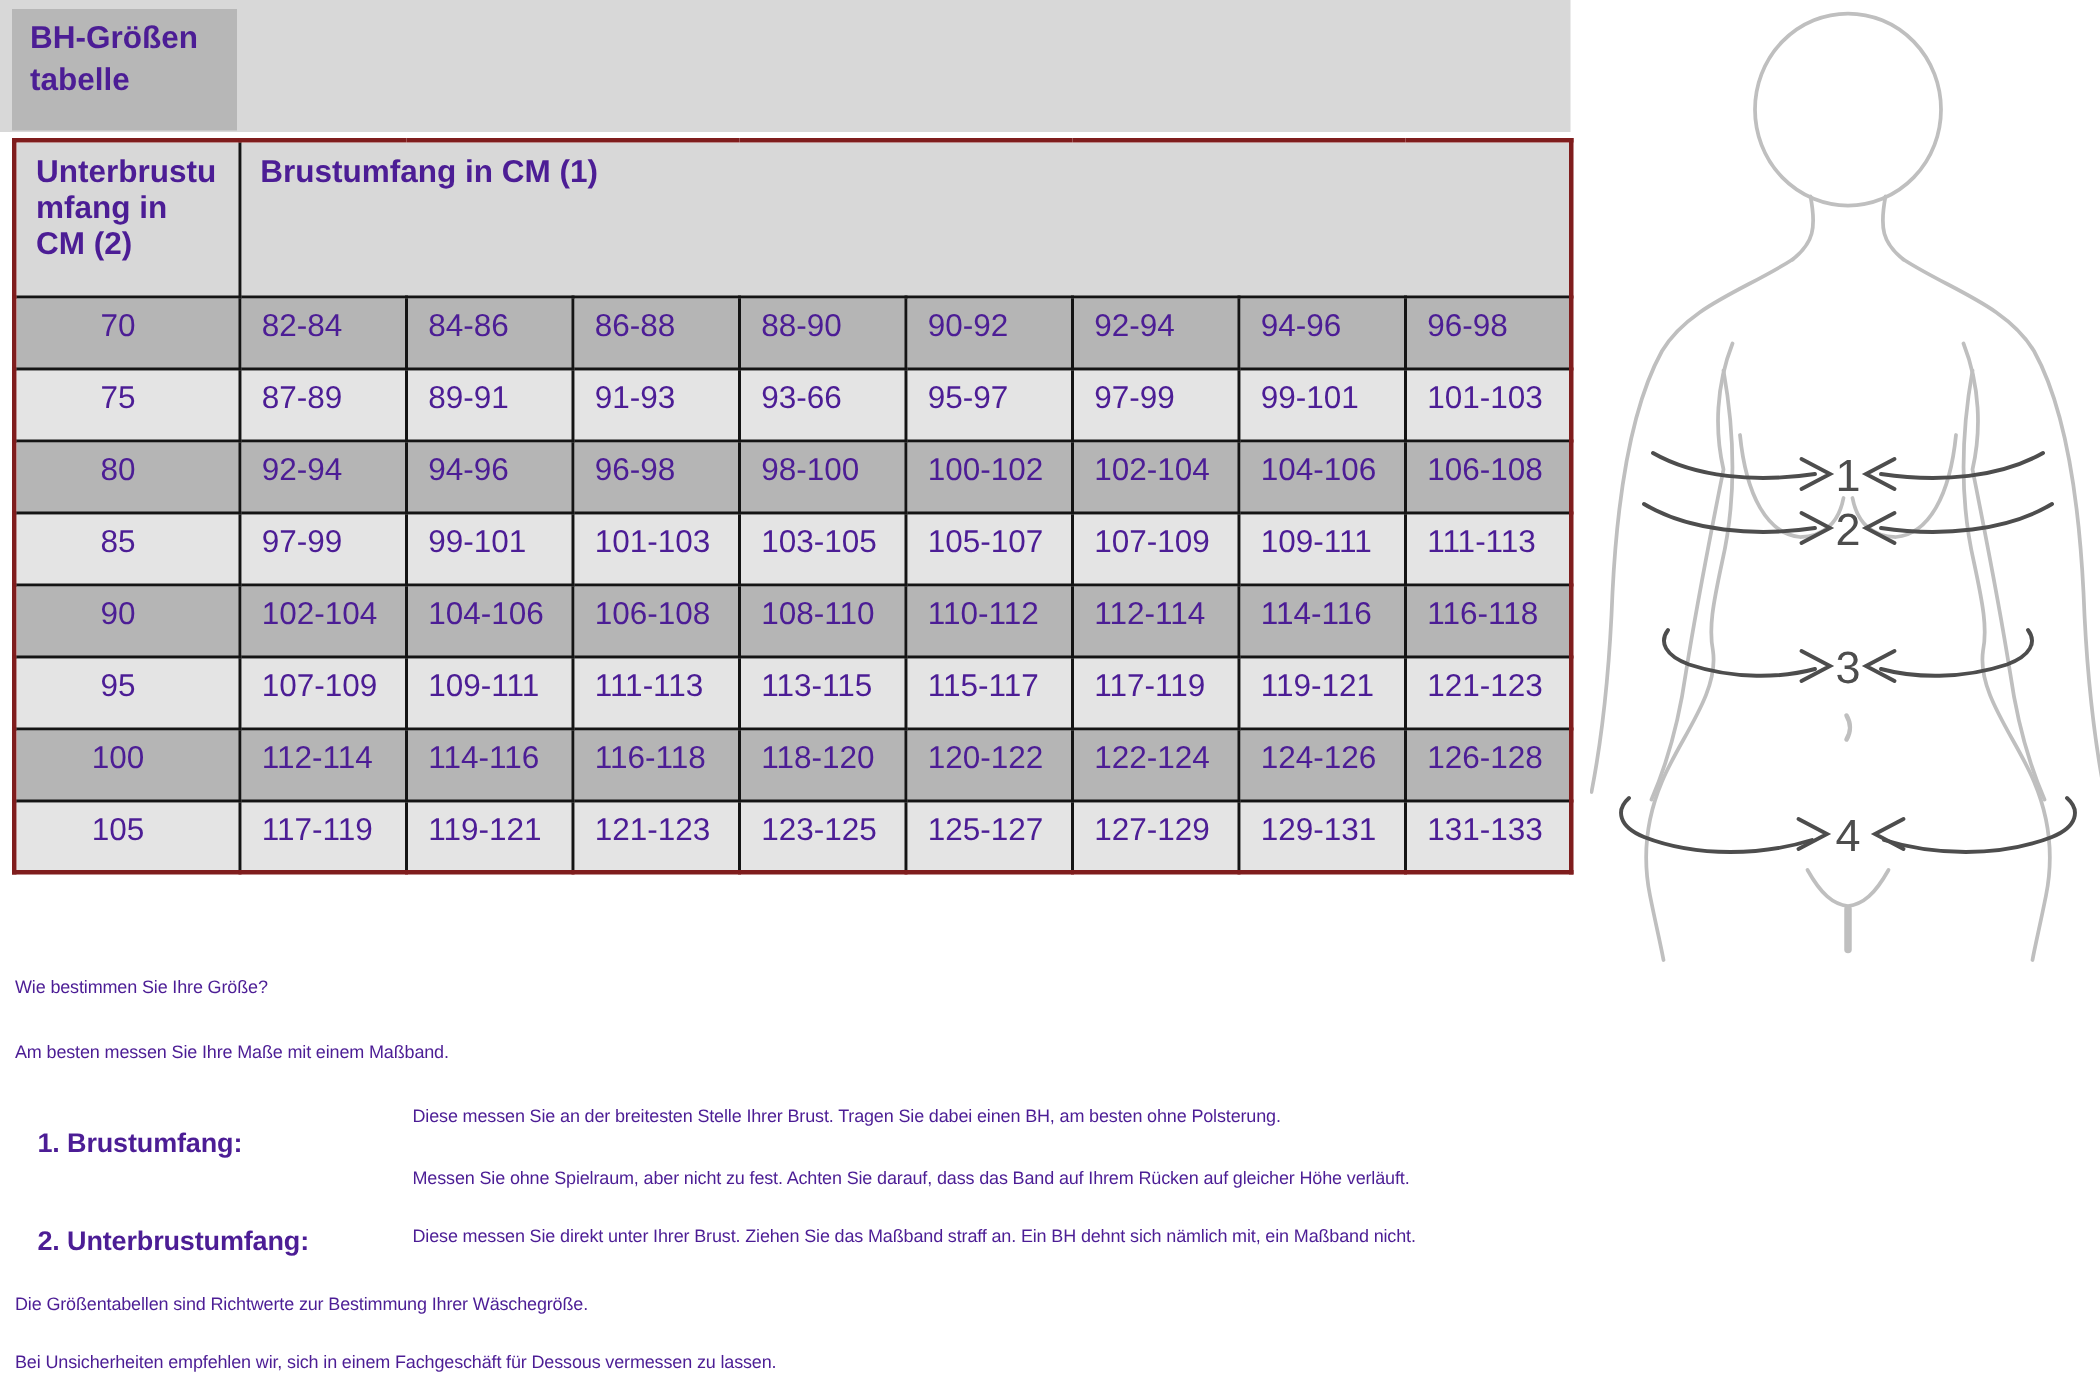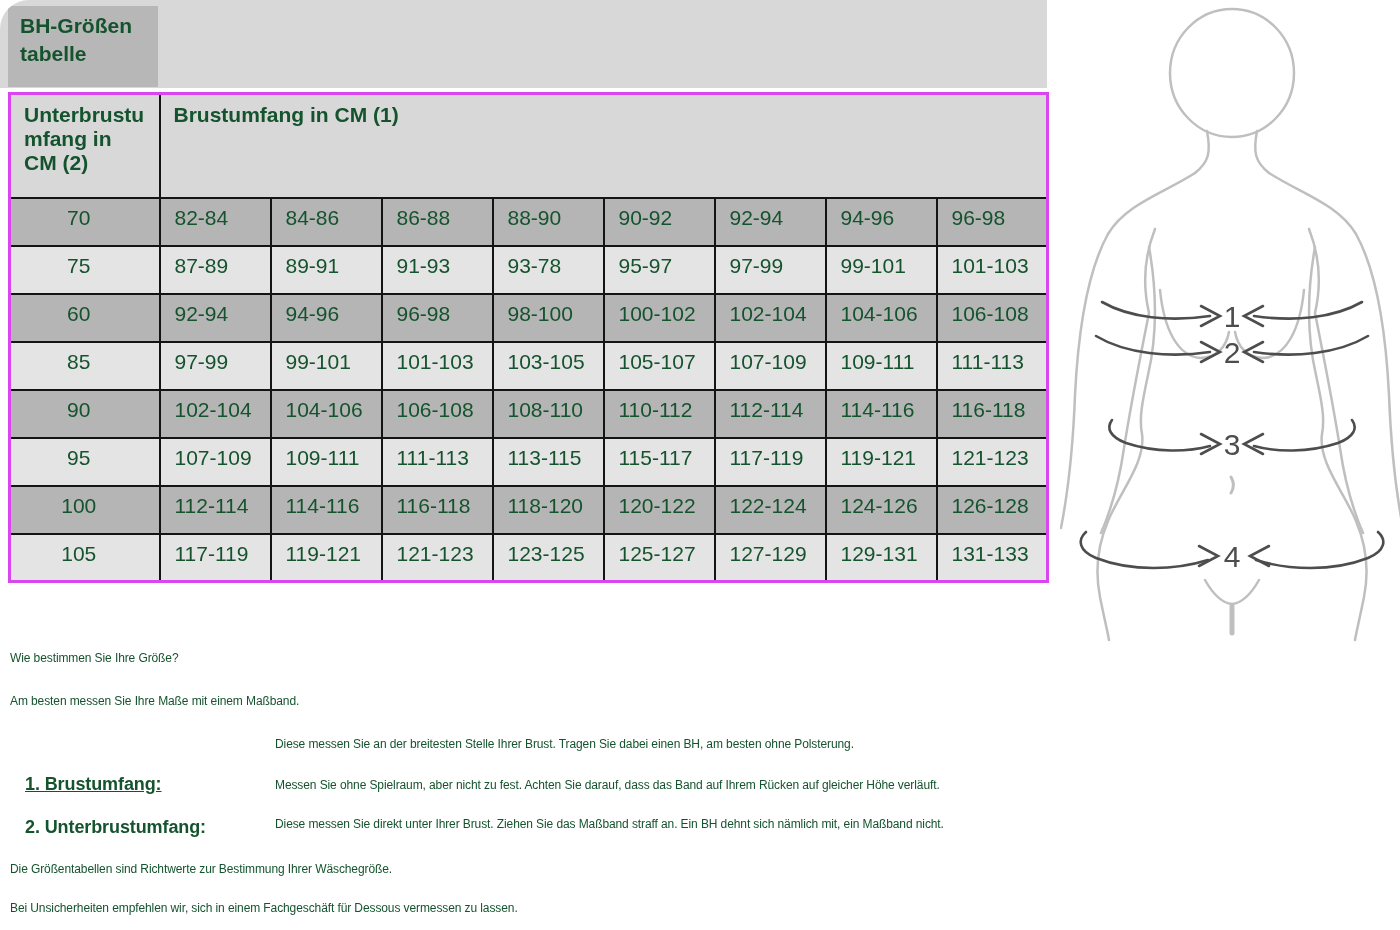--- a/index.html
+++ b/index.html
@@ -1,48 +1,48 @@
 <!DOCTYPE html>
 <html><head>
 <meta charset="utf-8">
 <style>
   html,body { margin:0; padding:0; background:#fff; }
   .page {
     position:relative; width:1400px; height:930px; background:#ffffff;
-    font-family:"Liberation Sans", sans-serif; color:#14532d; overflow:hidden;border-radius:29px;
+    font-family:"Liberation Sans", sans-serif; color:#4c1d95; overflow:hidden;
   }
   .top-band { position:absolute; left:0; top:0; width:1047px; height:88px; background:#d8d8d8; }
   .title-box {
     position:absolute; left:8px; top:6px; width:150px; height:81px; box-sizing:border-box;
     background:#b7b7b7; font-weight:bold; font-size:21px; line-height:1.35;
     padding:6px 4px 0 12px; overflow-wrap:anywhere;
   }
   table.size-table {
     position:absolute; left:8px; top:92px; width:1038px;
     border-collapse:collapse; table-layout:fixed;
-    border:3px solid #d946ef;
+    border:3px solid #7f1d1d;
   }
   .size-table th, .size-table td {
     border:2px solid #141414; vertical-align:top; box-sizing:border-box;
     font-size:21px; overflow:hidden;
   }
   .size-table th { background:#d8d8d8; font-weight:bold; text-align:left; padding:8px 10px 0 13px; overflow-wrap:anywhere; }
   .h-main { height:104px; }
   .h-cup  { height:52px; }
   .size-table td { height:48px; text-align:left; padding:7px 6px 0 14px; }
   td.c-under { text-align:center; padding:7px 16px 0 4px; }
   tr.row-dark td { background:#b5b5b5; }
   tr.row-light td { background:#e4e4e4;margin-top:40px; }
   .figure-wrap { position:absolute; left:1060px; top:0; width:340px; height:648px; }
   .fig-num { font-family:"Liberation Sans", sans-serif; font-size:30px; fill:#4d4d4d; text-anchor:middle; }
   .txt { position:absolute; font-size:12px; letter-spacing:-0.1px; white-space:nowrap; }
   .txt-b { font-weight:bold; font-size:18px; }
   .pos-q   { left:10px;  top:651px; }
   .pos-in  { left:10px;  top:694px; }
-  .pos-l1  { left:25px;  top:774px;text-decoration:underline; }
+  .pos-l1  { left:25px;  top:752px; }
   .pos-d1a { left:275px; top:737px; }
   .pos-d1b { left:275px; top:778px; }
   .pos-l2  { left:25px;  top:817px; }
   .pos-d2a { left:275px; top:817px; }
   .pos-f1  { left:10px;  top:862px; }
   .pos-f2  { left:10px;  top:901px; }
 </style>
 </head>
 <body>
 
@@ -79,28 +79,28 @@
         <td>90-92</td>
         <td>92-94</td>
         <td>94-96</td>
         <td>96-98</td>
       </tr>
       <tr class="row-light">
         <td class="c-under">75</td>
         <td>87-89</td>
         <td>89-91</td>
         <td>91-93</td>
-        <td>93-78</td>
+        <td>93-66</td>
         <td>95-97</td>
         <td>97-99</td>
         <td>99-101</td>
         <td>101-103</td>
       </tr>
       <tr class="row-dark">
-        <td class="c-under">60</td>
+        <td class="c-under">80</td>
         <td>92-94</td>
         <td>94-96</td>
         <td>96-98</td>
         <td>98-100</td>
         <td>100-102</td>
         <td>102-104</td>
         <td>104-106</td>
         <td>106-108</td>
       </tr>
       <tr class="row-light">

